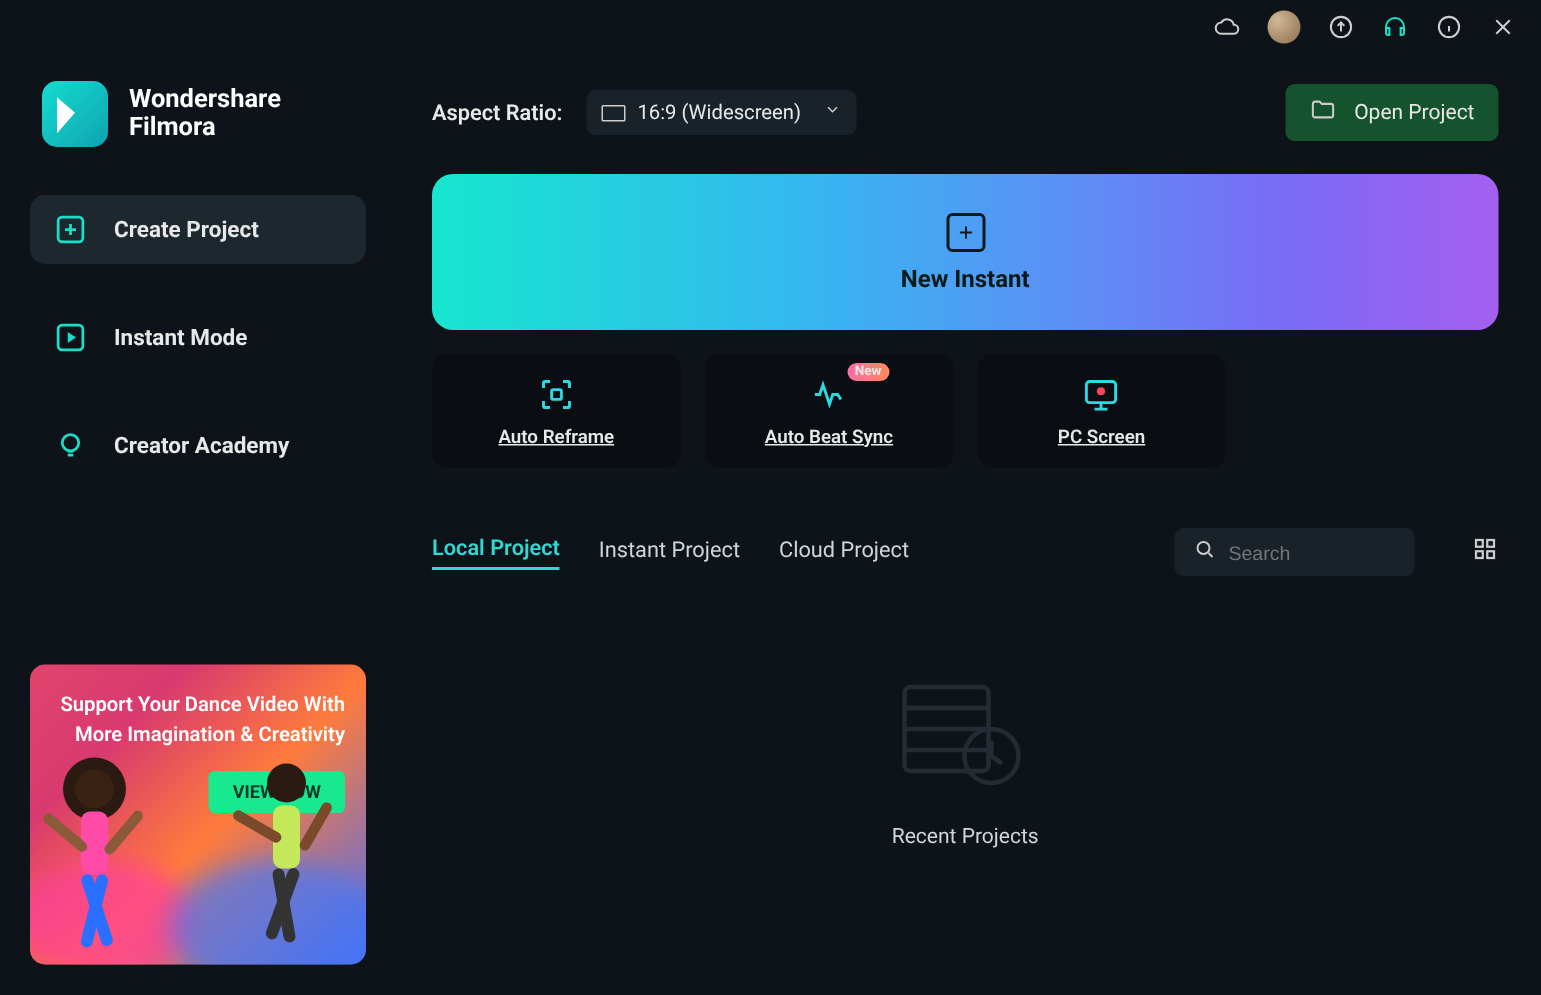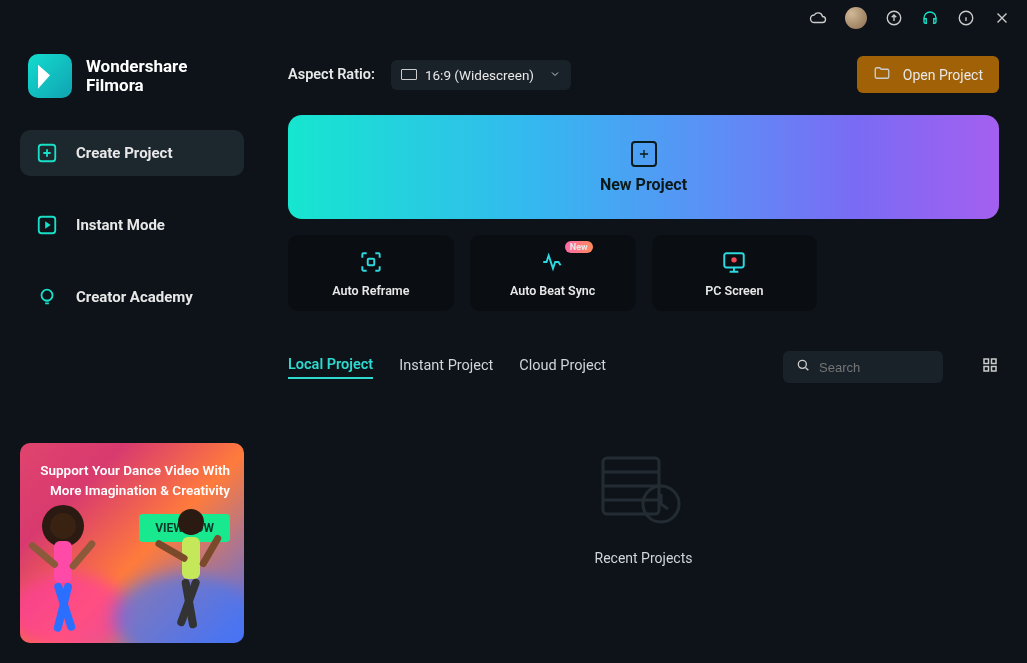--- a/index.html
+++ b/index.html
@@ -96,42 +96,42 @@
 .toprow { display: flex; align-items: center; gap: 16px; margin-bottom: 22px; }
 .ar-label { font-weight: 600; font-size: 14.5px; }
 .ar-select {
   background: #1a2229; border-radius: 6px; padding: 7px 30px 7px 10px;
   display: flex; align-items: center; gap: 8px; cursor: pointer;
   font-size: 13.5px; position: relative; width: 180px;
 }
 .ar-select .rect { width: 16px; height: 11px; border: 1.5px solid #ccc; border-radius: 1px; }
 .ar-select .chev { position: absolute; right: 10px; top: 50%; transform: translateY(-50%); }
 .open-project {
-  margin-left: auto; background: #a16207; border-radius: 6px;
+  margin-left: auto; background: #14532d; border-radius: 6px;
   padding: 8px 16px; display: flex; align-items: center; gap: 12px;
   cursor: pointer; font-size: 14px;
 }
 .new-project {
   height: 104px; border-radius: 14px;
   background: linear-gradient(90deg, #16e6cf 0%, #35b7f0 35%, #5c8ff6 60%, #7a6bf4 80%, #a45ff0 100%);
   display: flex; flex-direction: column; align-items: center; justify-content: center;
   gap: 8px; cursor: pointer; color: #0a1a1a; font-weight: 700;
 }
 .new-project .plus-box {
   width: 26px; height: 26px; border: 2px solid #0a1a1a; border-radius: 4px;
   display: flex; align-items: center; justify-content: center;
 }
 .new-project .plus-box svg { stroke: #0a1a1a; }
 .npw { position: relative; }
 
 .actions { display: grid; grid-template-columns: repeat(4, 1fr); gap: 16px; margin-top: 16px; }
 .action-card {
   background: #0a0e12; border-radius: 10px; height: 76px;
   display: flex; flex-direction: column; align-items: center; justify-content: center;
-  gap: 8px; cursor: pointer; position: relative;
+  gap: 8px; cursor: pointer; position: relative; text-decoration: underline;
 }
 .action-card .label { font-size: 12.5px; font-weight: 600; }
 .action-icon { width: 26px; height: 26px; }
 .new-badge {
   position: absolute; top: 6px; right: 50%; transform: translateX(40px);
   background: linear-gradient(90deg, #ff6aa8, #ff8a5a);
   font-size: 9px; font-weight: 700; padding: 1px 5px; border-radius: 6px;
 }
 
 .tabrow { display: flex; align-items: center; gap: 26px; margin-top: 40px; }
@@ -282,21 +282,21 @@
     </div>
 
     <div class="new-project">
       <div class="npw">
         <div class="plus-box">
           <svg width="14" height="14" viewBox="0 0 24 24" fill="none" stroke-width="2.2">
               <path d="M12 5v14M5 12h14"></path>
             </svg>
         </div>
       </div>
-      <span>New Project</span>
+      <span>New Instant</span>
     </div>
 
     <div class="actions">
       <div class="action-card">
         <span class="action-icon">
           <svg viewBox="0 0 24 24" fill="none" stroke="#2dd9e0" stroke-width="1.8">
               <path d="M4 8V5a1 1 0 011-1h3M20 8V5a1 1 0 00-1-1h-3M4 16v3a1 1 0 001 1h3M20 16v3a1 1 0 01-1 1h-3"></path>
               <rect x="9" y="9" width="6" height="6" rx="1"></rect>
             </svg>
         </span>

